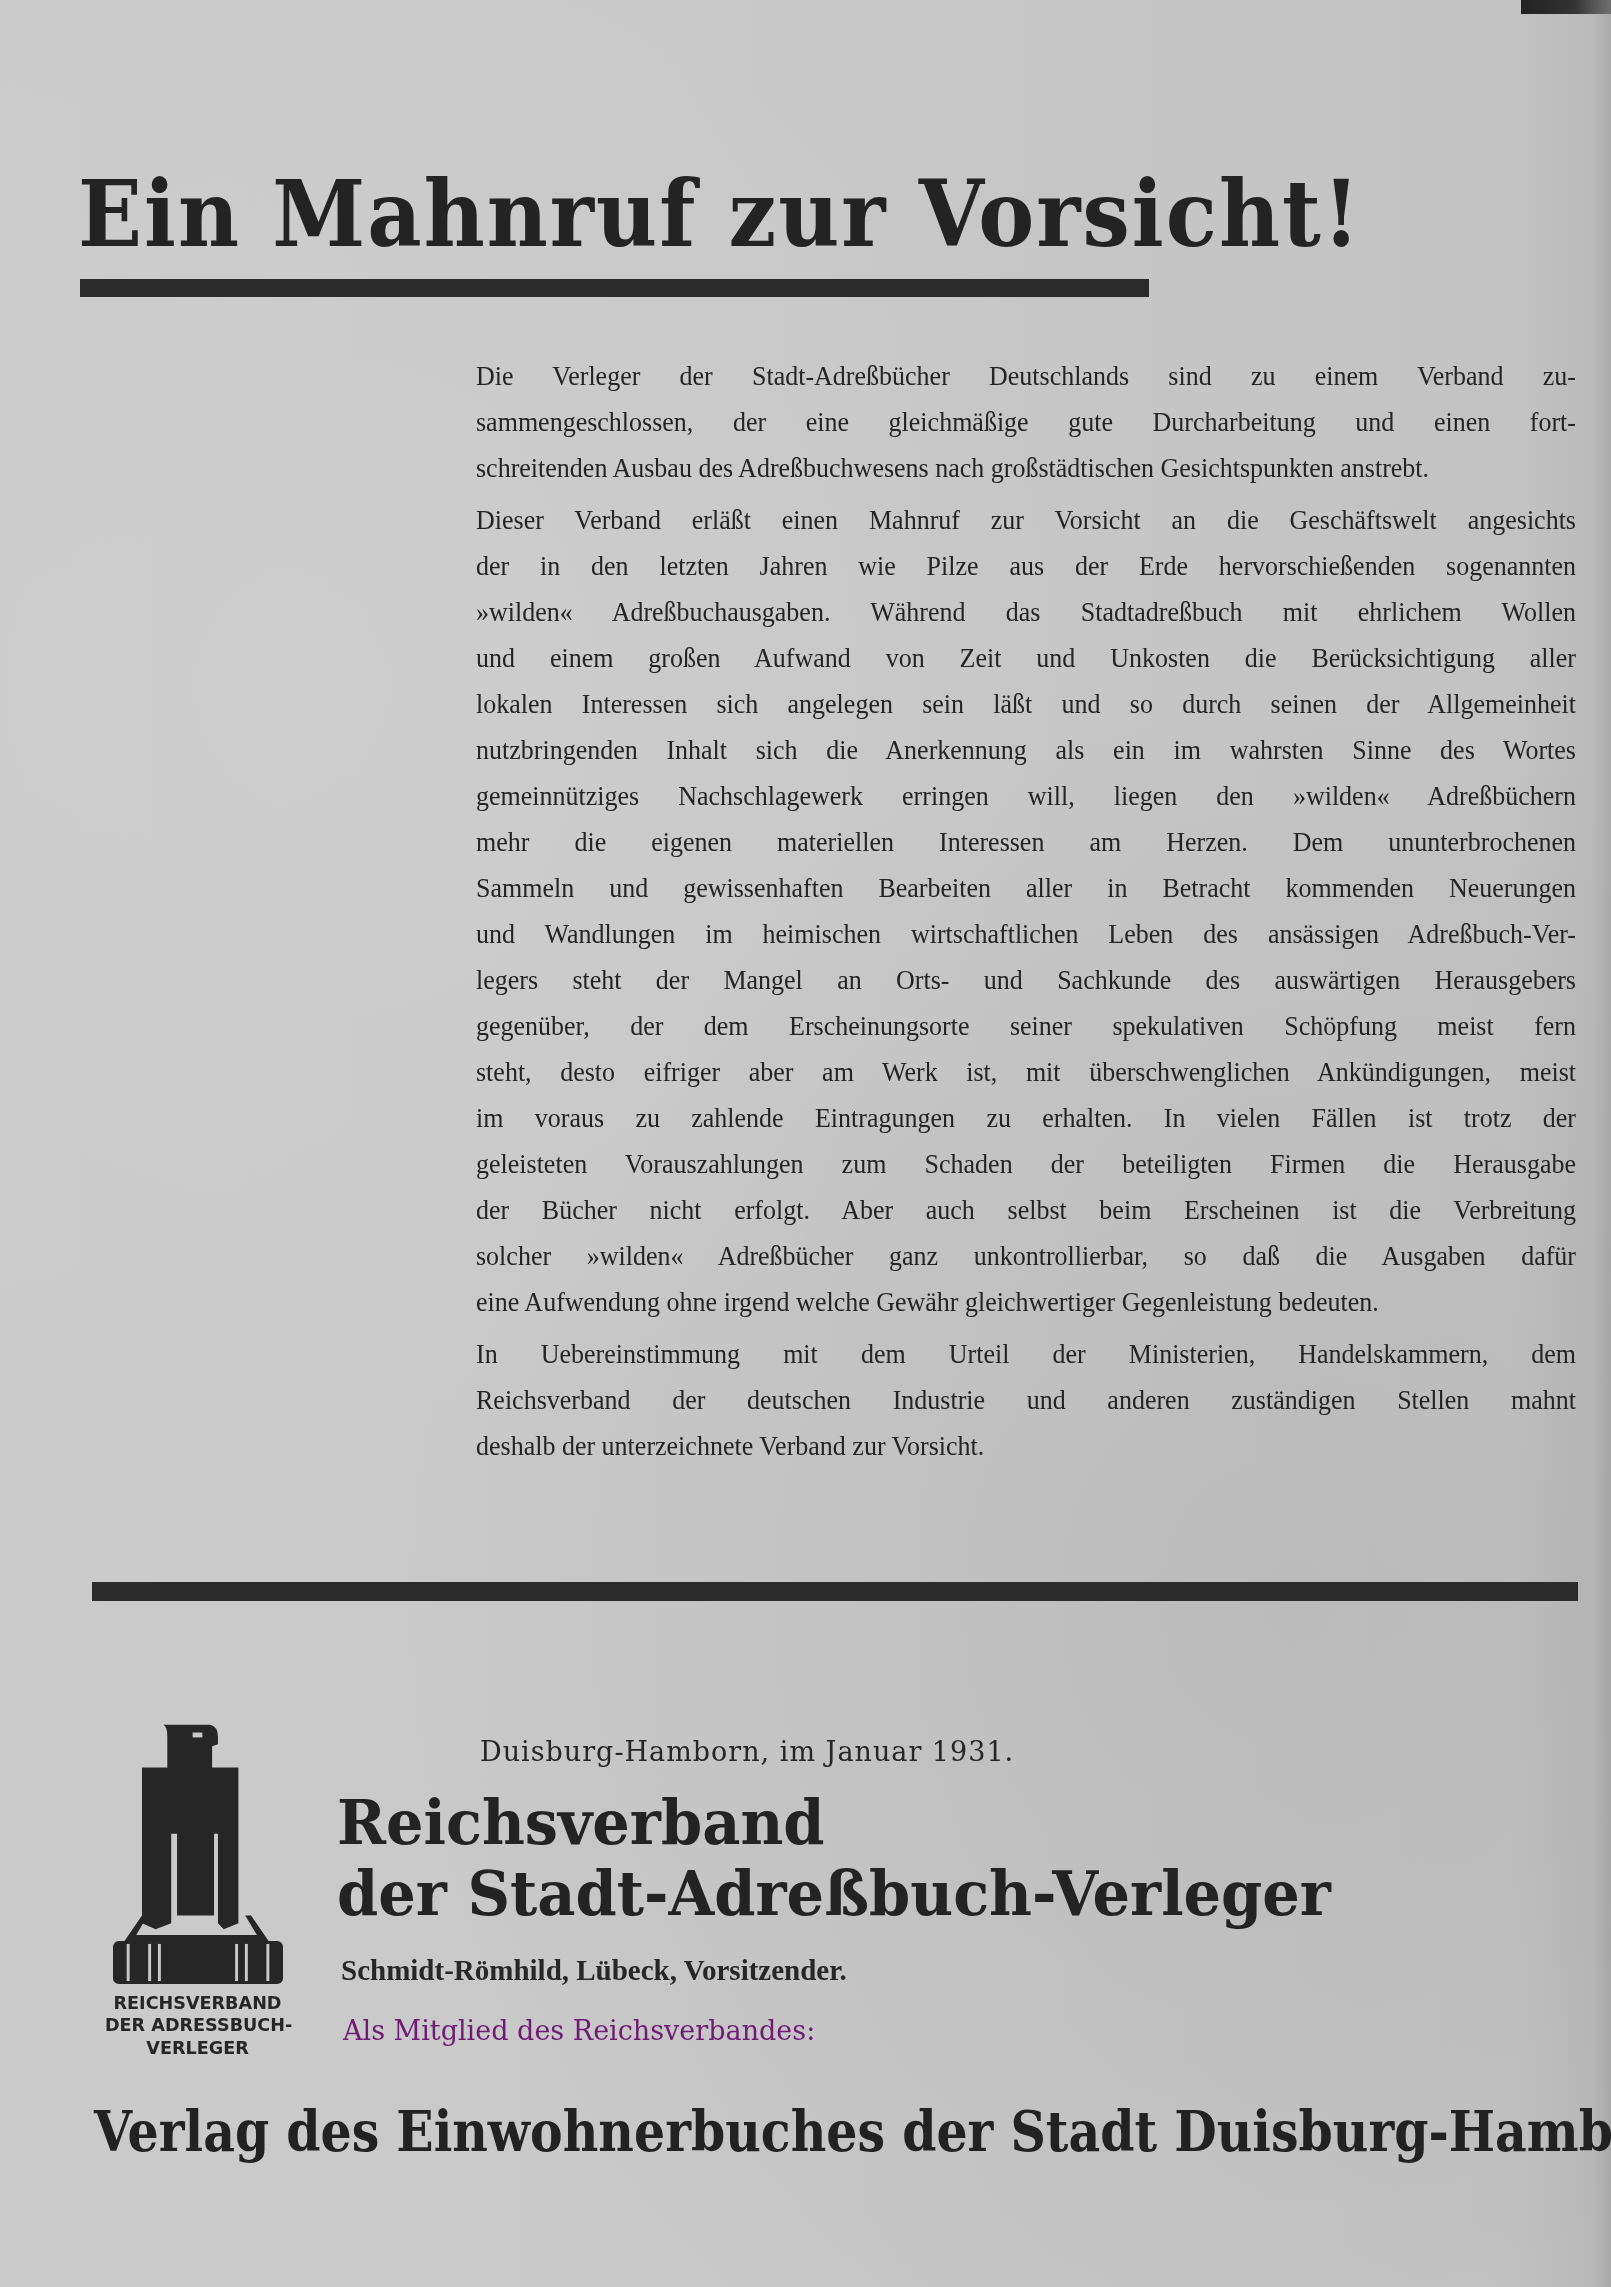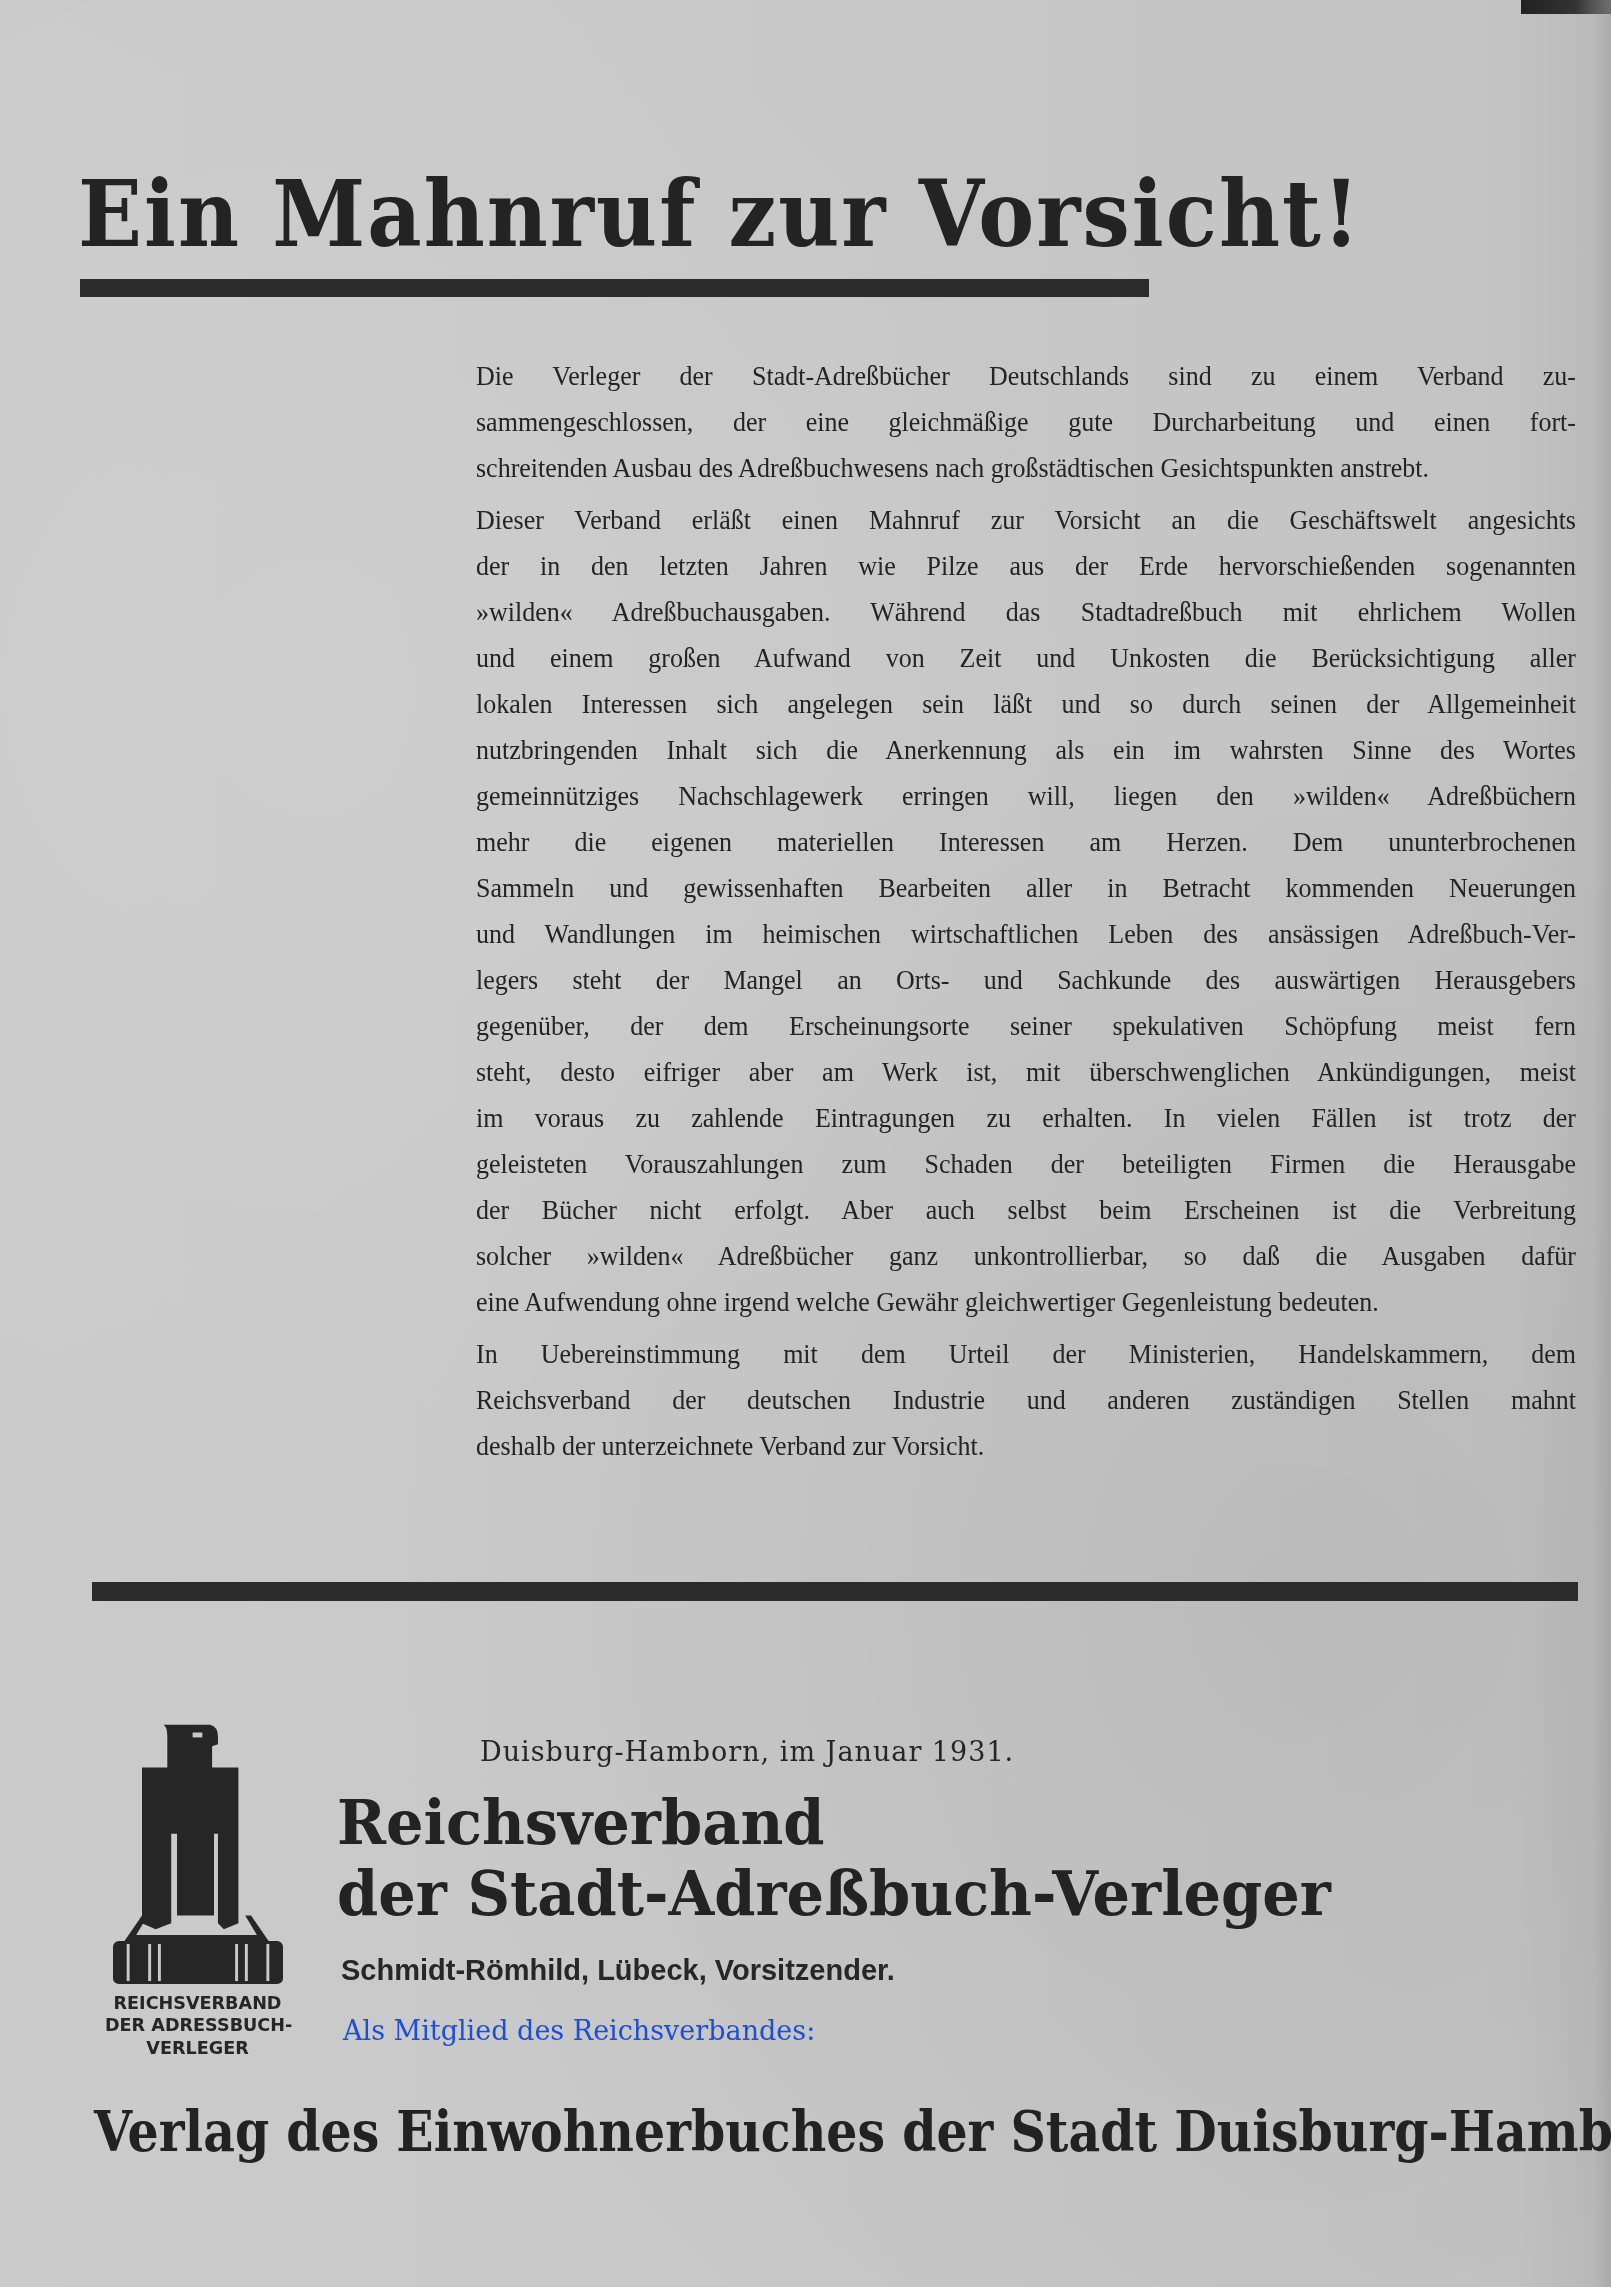--- a/index.html
+++ b/index.html
@@ -143,34 +143,34 @@
       line-height: 68px;
       color: #232323;
       white-space: nowrap;
       transform: scaleY(1.05);
       transform-origin: left top;
     }
     .chairman {
       position: absolute;
       left: 341px;
       top: 1954px;
-      font-family: Liberation Sans, sans-serif;
+      font-family: Liberation Serif, serif;
       font-weight: bold;
       font-size: 29px;
       color: #272727;
       white-space: nowrap;
       text-align: right;
     }
     .member-label {
       position: absolute;
       left: 343px;
       top: 2015px;
       font-family: "DejaVu Serif", serif;
       font-size: 27px;
-      color: #1d4ed8;
+      color: #701a75;
       white-space: nowrap;
     }
     .publisher {
       position: absolute;
       left: 94px;
       top: 2087px;
       width: 1492px;
       font-family: "DejaVu Serif", serif;
       font-weight: bold;
       font-size: 49px;

